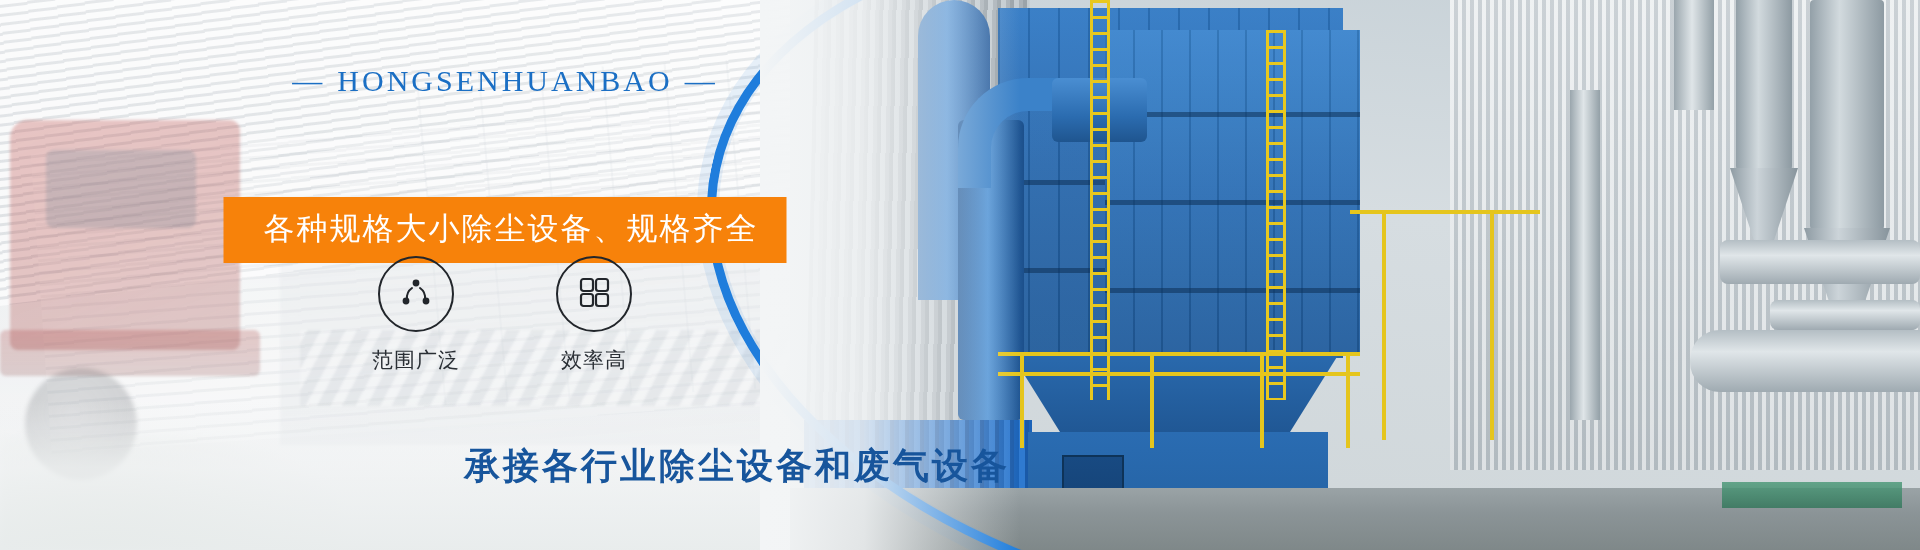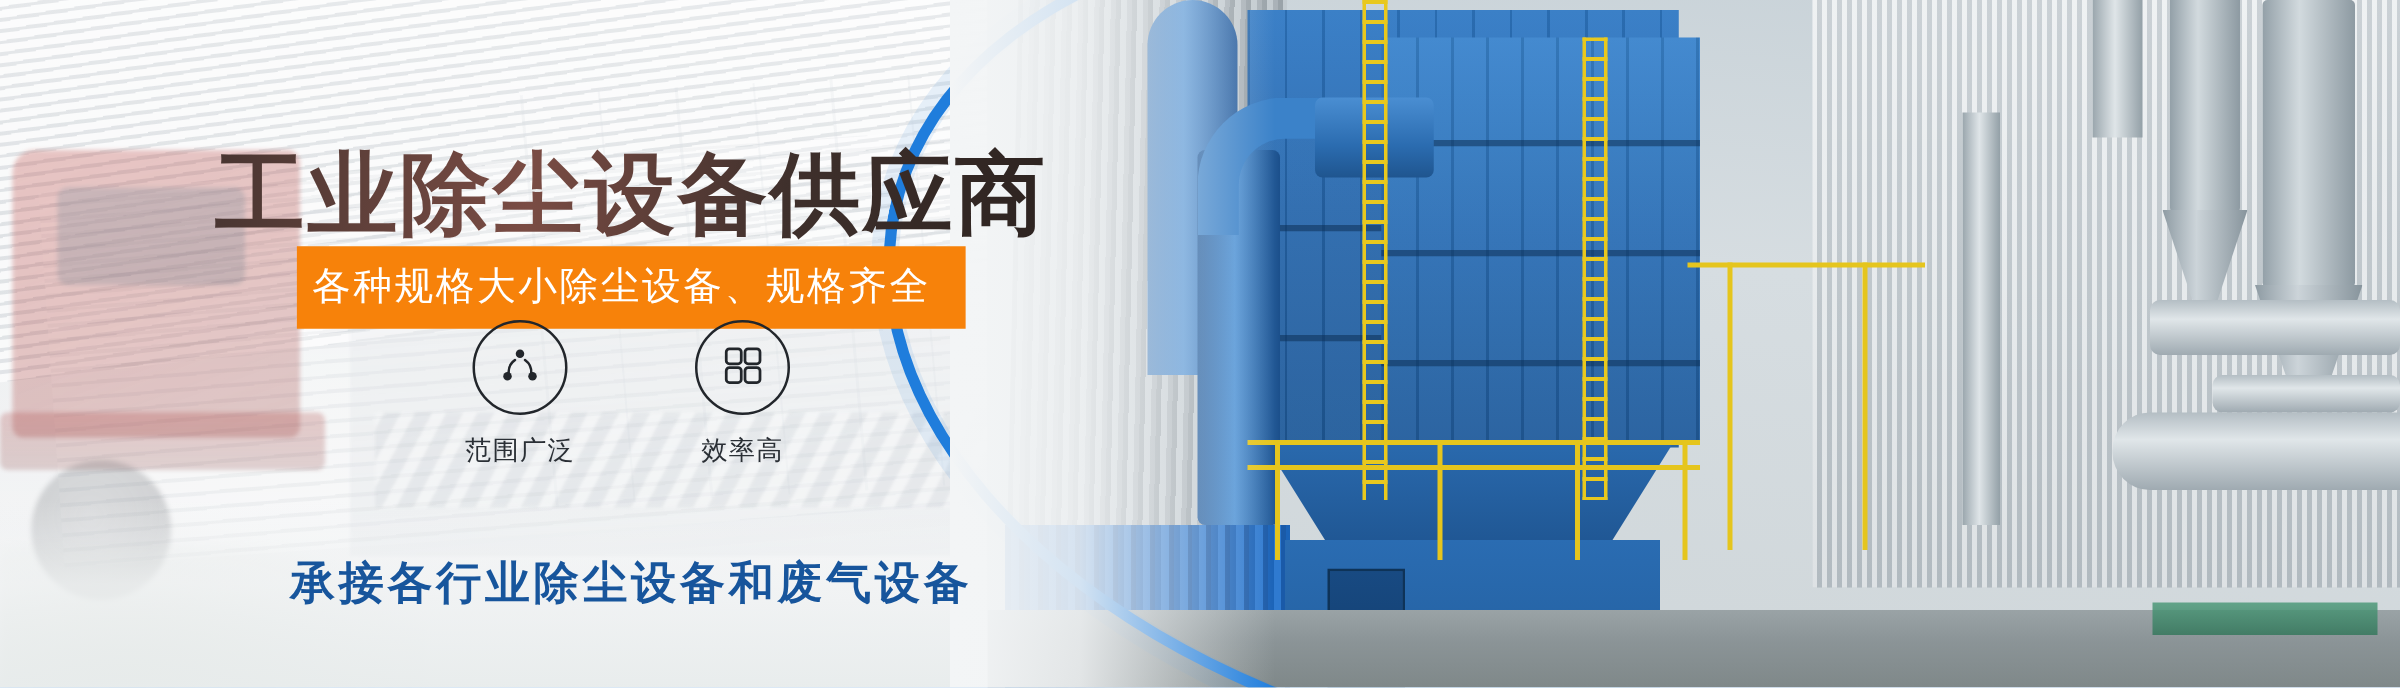--- a/index.html
+++ b/index.html
@@ -409,21 +409,21 @@
 
   .subbar {
     position: absolute;
     left: 50%;
     transform: translateX(-50%);
     top: 197px;
     background: #f7820a;
     color: #ffffff;
     font-size: 31px;
     letter-spacing: 2px;
-    padding: 11px 28px 13px 12px;
+    padding: 11px 28px 13px 40px;
     white-space: nowrap;
     font-family: "Liberation Sans", "DejaVu Sans", sans-serif;
   }
 
   .features {
     position: absolute;
     left: 0; top: 256px;
     width: 1010px;
     display: flex;
     justify-content: center;
@@ -448,21 +448,21 @@
     font-size: 21px;
     color: #2a2f35;
     letter-spacing: 1px;
     white-space: nowrap;
   }
 
   .tagline {
     position: absolute;
     left: 0; top: 442px;
     width: 1010px;
-    text-align: center;
+    text-align: right;
     font-size: 36px;
     font-weight: bold;
     color: #17559c;
     letter-spacing: 3px;
     white-space: nowrap;
   }
 </style>
 </head>
 <body>
 
@@ -533,22 +533,24 @@
     <div class="ground-right"></div>
     <div class="green-fence"></div>
   </div>
 
   <div class="arc-soft"></div>
   <div class="arc"></div>
   <div class="blend"></div>
 
   <div class="content">
 
-
-    <div class="headline">工业除尘设备供应商</div>
+    <div class="eyebrow">
+      <span class="dash">—</span><span>HONGSENHUANBAO</span><span class="dash">—</span>
+    </div>
+
 
     <div class="subbar">各种规格大小除尘设备、规格齐全</div>
 
     <div class="features">
 
       <div class="feature">
         <div class="circle">
           <span>
             <svg width="40" height="40" viewBox="0 0 40 40">
               <path d="M11 27 A12 12 0 0 1 16 16" fill="none" stroke="#22262b" stroke-width="2" stroke-linecap="round"></path>

